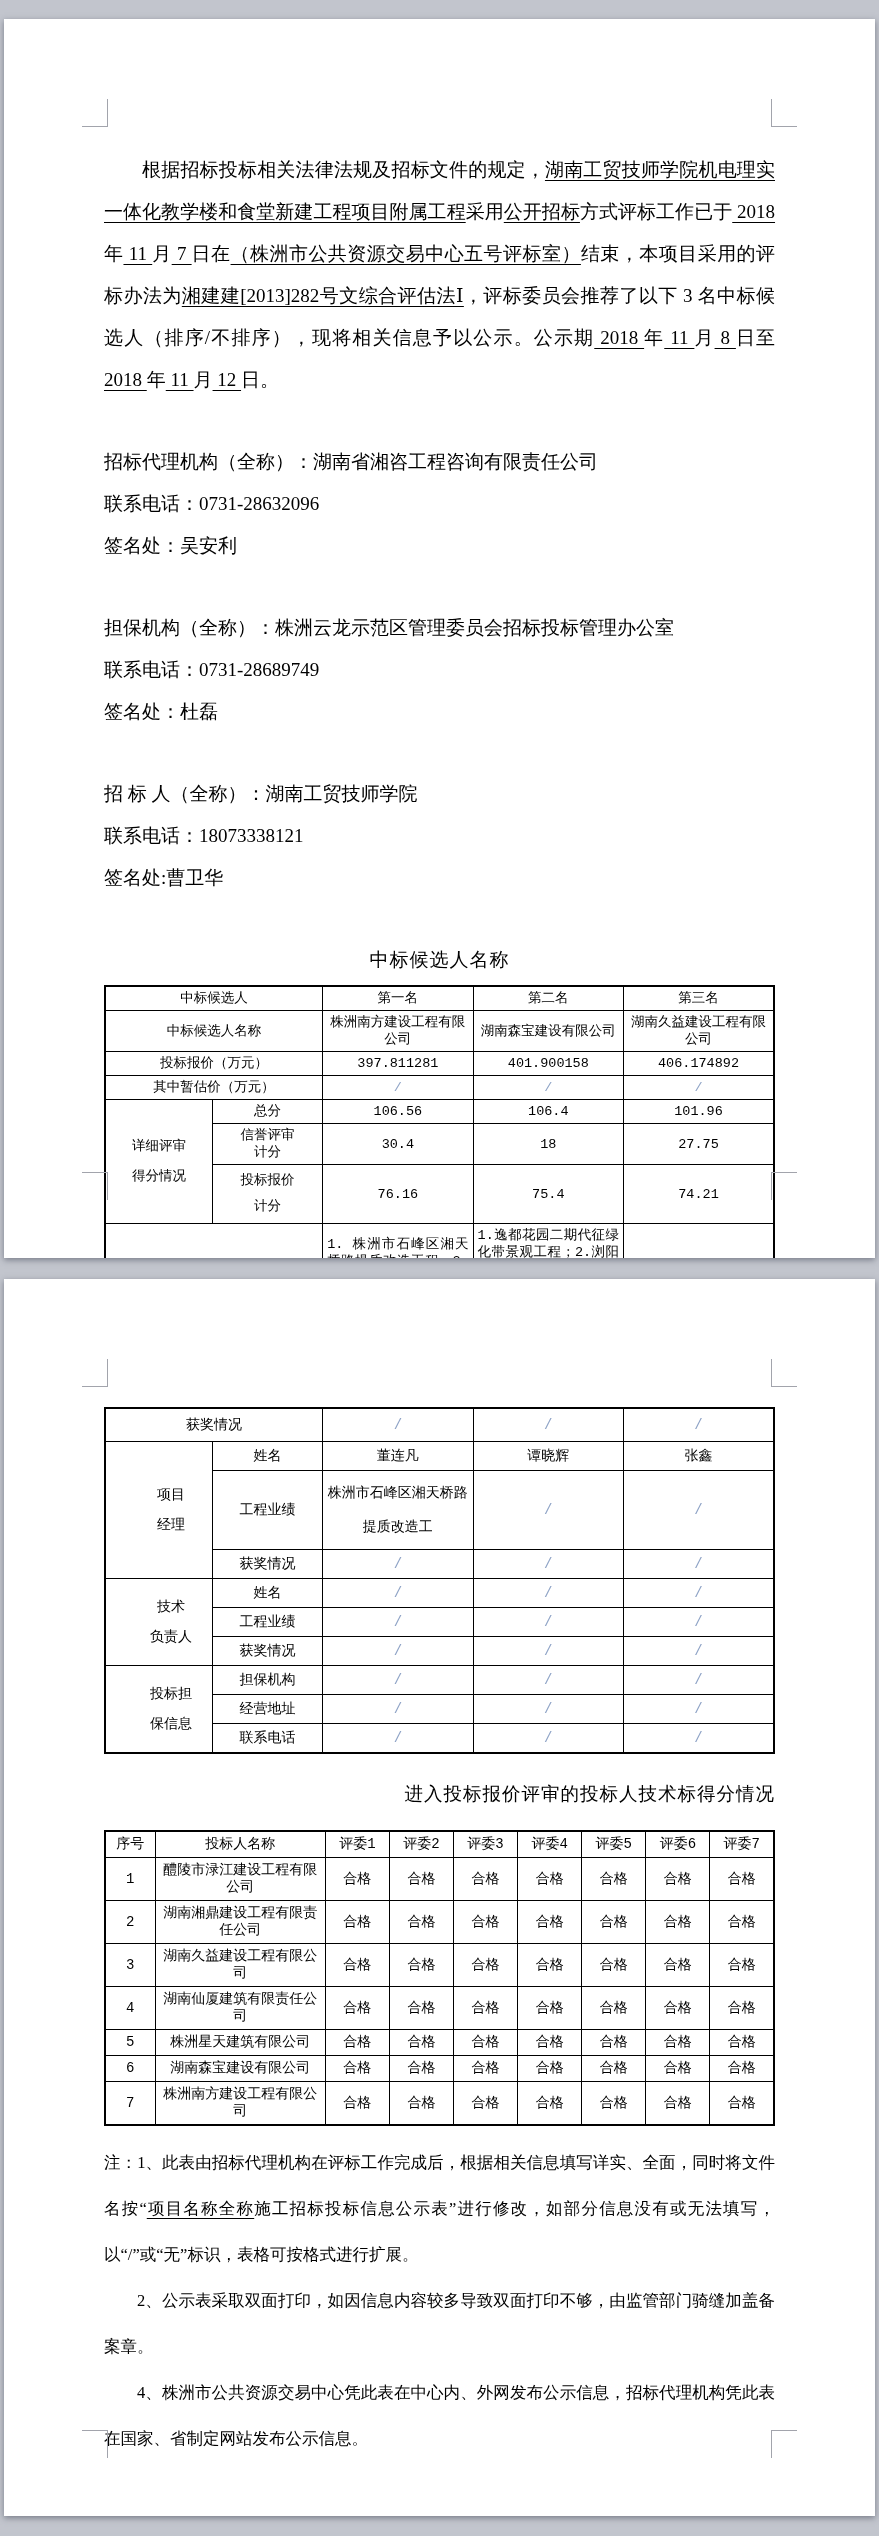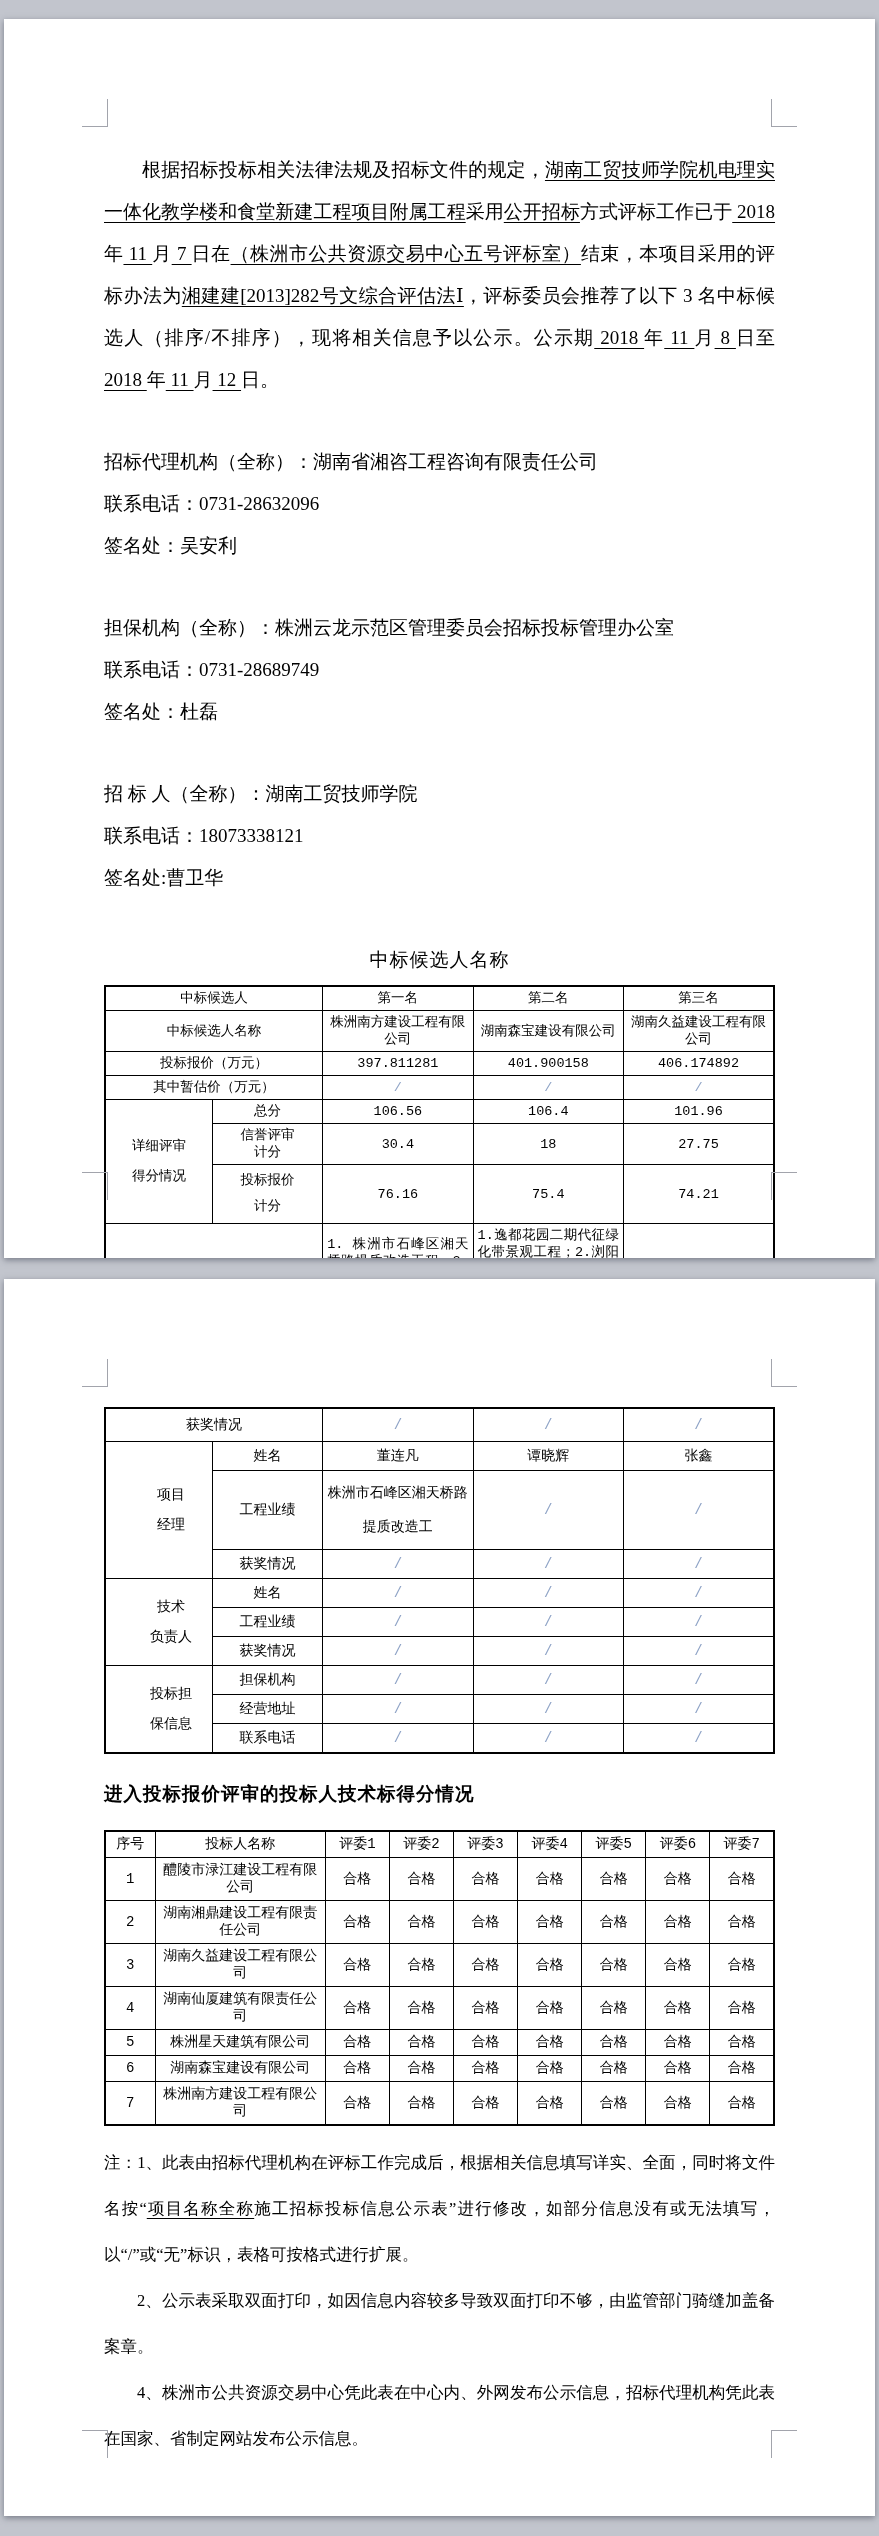--- a/index.html
+++ b/index.html
@@ -16,21 +16,21 @@
   .cm.br{right:78px;bottom:58px;border-left-width:1px;border-top-width:1px;}
   
   .intro{margin:130px 100px 0;font-size:19px;line-height:42px;text-align:justify;text-indent:2em;}
   .u{text-decoration:underline;text-underline-offset:4px;text-decoration-thickness:1px;}
   
   .contacts{margin-top:40px;}
   .cblock{margin:0 100px 40px;}
   .cblock p{margin:0;font-size:19px;line-height:42px;}
   
   .tbl-title{margin:6px 100px 4px;font-size:19px;line-height:42px;text-align:center;font-weight:normal;letter-spacing:1px;}
-  .tbl-title2{margin:20px 100px 0;font-size:18.5px;line-height:40px;text-align:left;font-weight:bold;letter-spacing:1px;}
+  .tbl-title2{margin:20px 100px 0;font-size:18.5px;line-height:40px;text-align:right;font-weight:normal;letter-spacing:1px;}
   
   table.doc{border-collapse:collapse;table-layout:fixed;margin:0 auto;width:671px;border:2px solid #000;font-family:Liberation Mono, monospace;}
   table.doc td,table.doc th{border:1px solid #000;text-align:center;vertical-align:middle;font-weight:normal;word-break:break-all;}
   table.t1 td{font-size:13.5px;line-height:17px;padding:3px 4px;}
   table.t1 td.airy{line-height:26px;}
   table.t1 td.groupcell{line-height:30px;}
   table.t1 td.just{text-align:left;text-align:justify;}
   table.cont{margin-top:128px;}
   table.cont td{font-size:14px;line-height:18px;padding:5px 4px;}
   table.cont td.groupcell{line-height:30px;padding-left:28px;}

